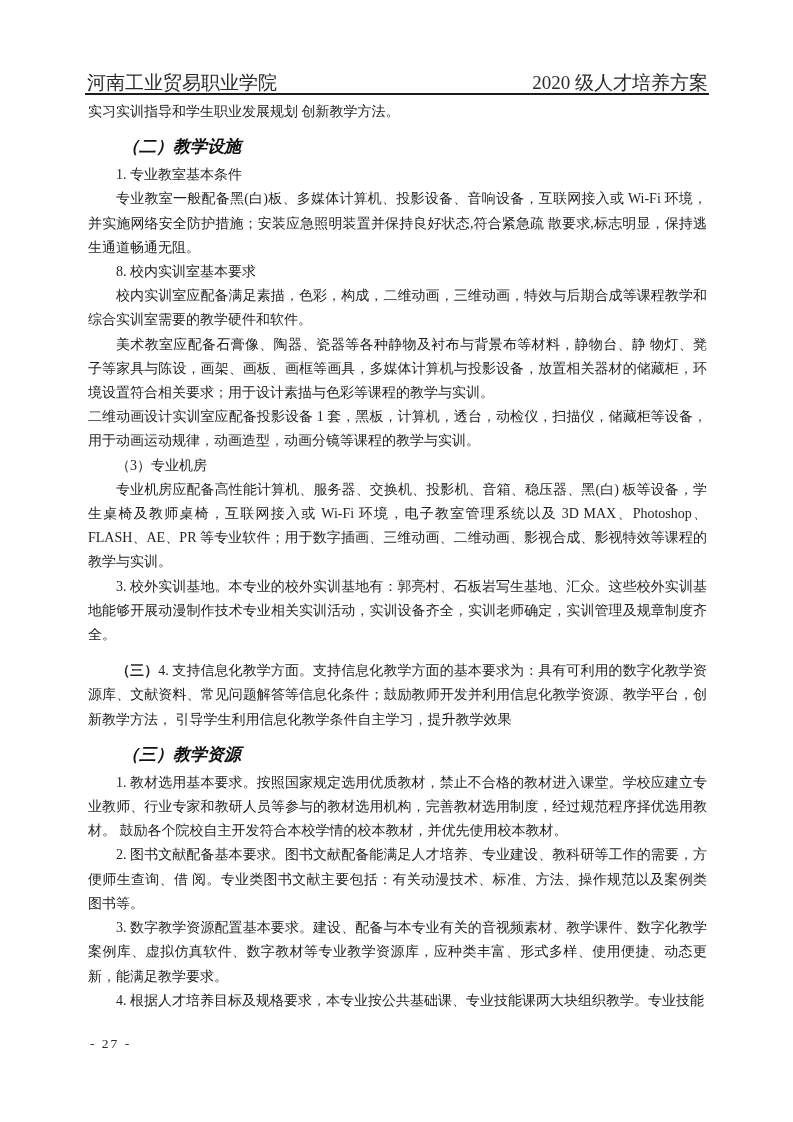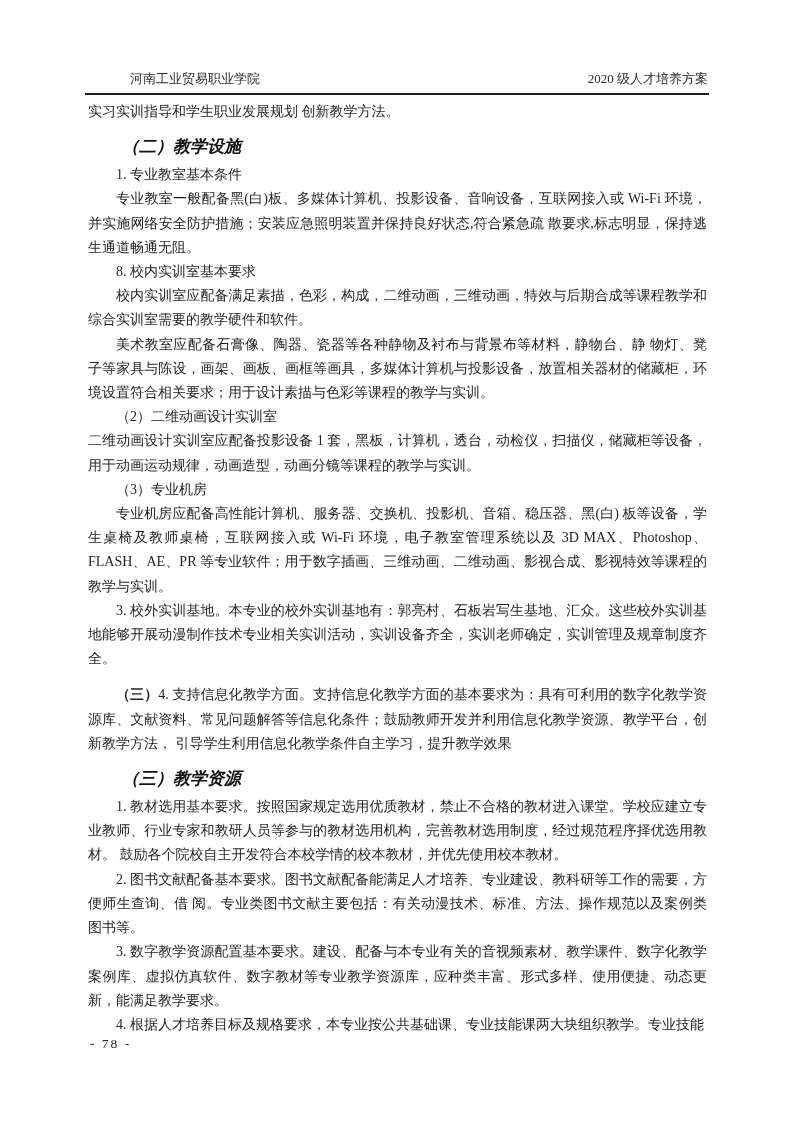--- a/index.html
+++ b/index.html
@@ -13,23 +13,22 @@
     color: #1f1f1f;
   }
   .header {
     position: absolute;
     left: 87px;
     right: 85px;
     top: 70px;
     display: flex;
     justify-content: space-between;
     align-items: flex-end;
-    font-size: 13px;
+    font-size: 19px;
     color: #2a2a2a;
-    margin-left: 43px;
   }
   .header-rule {
     position: absolute;
     left: 85px;
     right: 84px;
     top: 93px;
     height: 0;
     border-top: 2px solid #1d1d1d;
   }
   .content {
@@ -85,33 +84,32 @@
     <h2>（二）教学设施</h2>
 
     <p>1. 专业教室基本条件</p>
     <p>专业教室一般配备黑(白)板、多媒体计算机、投影设备、音响设备，互联网接入或 Wi-Fi 环境，并实施网络安全防护措施；安装应急照明装置并保持良好状态,符合紧急疏 散要求,标志明显，保持逃生通道畅通无阻。</p>
 
     <p>8. 校内实训室基本要求</p>
     <p>校内实训室应配备满足素描，色彩，构成，二维动画，三维动画，特效与后期合成等课程教学和综合实训室需要的教学硬件和软件。</p>
 
     <p>美术教室应配备石膏像、陶器、瓷器等各种静物及衬布与背景布等材料，静物台、静 物灯、凳子等家具与陈设，画架、画板、画框等画具，多媒体计算机与投影设备，放置相关器材的储藏柜，环境设置符合相关要求；用于设计素描与色彩等课程的教学与实训。</p>
 
-    <p>（2）二维动画设计实训室</p>
     <p class="flush">二维动画设计实训室应配备投影设备 1 套，黑板，计算机，透台，动检仪，扫描仪，储藏柜等设备，用于动画运动规律，动画造型，动画分镜等课程的教学与实训。</p>
 
     <p>（3）专业机房</p>
     <p>专业机房应配备高性能计算机、服务器、交换机、投影机、音箱、稳压器、黑(白) 板等设备，学生桌椅及教师桌椅，互联网接入或 Wi-Fi 环境，电子教室管理系统以及 3D MAX、Photoshop、FLASH、AE、PR 等专业软件；用于数字插画、三维动画、二维动画、影视合成、影视特效等课程的教学与实训。</p>
 
     <p>3. 校外实训基地。本专业的校外实训基地有：郭亮村、石板岩写生基地、汇众。这些校外实训基地能够开展动漫制作技术专业相关实训活动，实训设备齐全，实训老师确定，实训管理及规章制度齐全。</p>
 
     <p class="gap-before"><span class="bold-marker">（三）</span><span>4. 支持信息化教学方面。支持信息化教学方面的基本要求为：具有可利用的数字化教学资源库、文献资料、常见问题解答等信息化条件；鼓励教师开发并利用信息化教学资源、教学平台，创新教学方法， 引导学生利用信息化教学条件自主学习，提升教学效果</span></p>
 
     <h2>（三）教学资源</h2>
 
     <p>1. 教材选用基本要求。按照国家规定选用优质教材，禁止不合格的教材进入课堂。学校应建立专业教师、行业专家和教研人员等参与的教材选用机构，完善教材选用制度，经过规范程序择优选用教材。 鼓励各个院校自主开发符合本校学情的校本教材，并优先使用校本教材。</p>
     <p>2. 图书文献配备基本要求。图书文献配备能满足人才培养、专业建设、教科研等工作的需要，方便师生查询、借 阅。专业类图书文献主要包括：有关动漫技术、标准、方法、操作规范以及案例类图书等。</p>
     <p>3. 数字教学资源配置基本要求。建设、配备与本专业有关的音视频素材、教学课件、数字化教学案例库、虚拟仿真软件、数字教材等专业教学资源库，应种类丰富、形式多样、使用便捷、动态更新，能满足教学要求。</p>
     <p>4. 根据人才培养目标及规格要求，本专业按公共基础课、专业技能课两大块组织教学。专业技能</p>
   </div>
 
-  <div class="footer">- 78 -</div>
+  <div class="footer">- 27 -</div>
 
 </div>
 
 </body></html>

